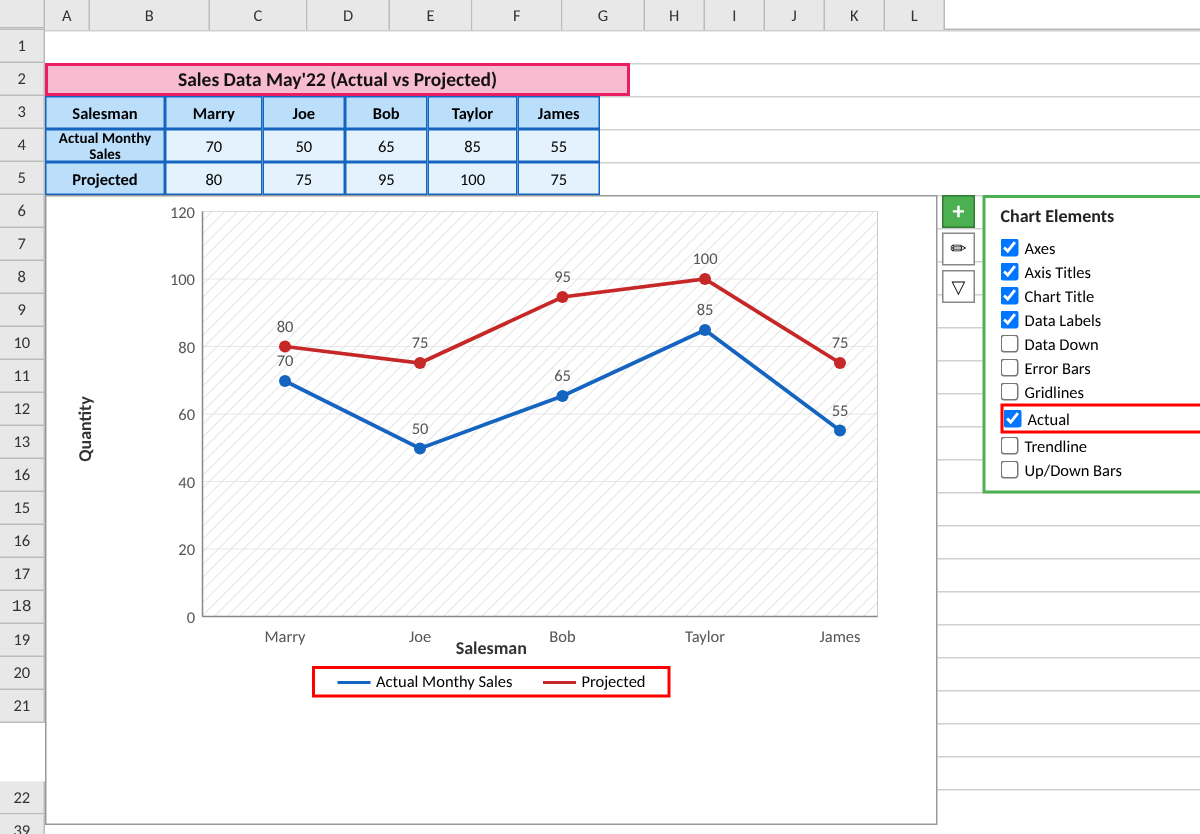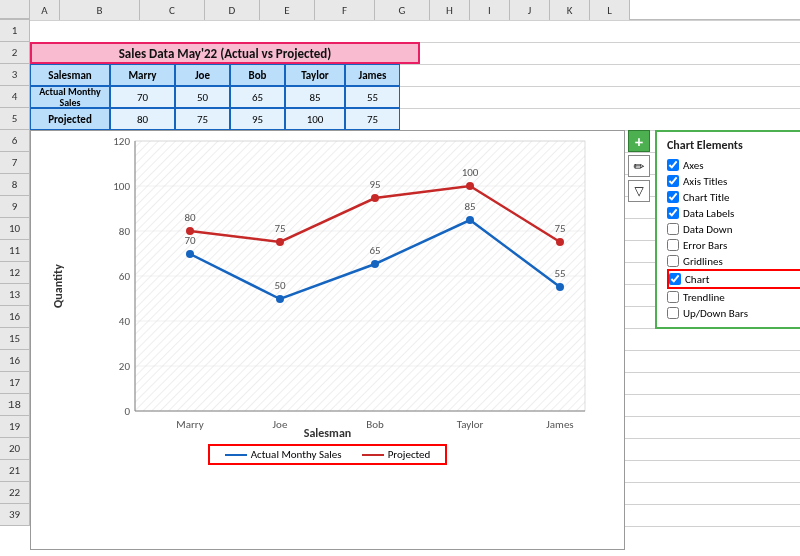--- a/index.html
+++ b/index.html
@@ -111,21 +111,21 @@
         <div class="row-header" style="height: 22px; min-height: 22px;">12</div>
         <div class="row-header" style="height: 22px; min-height: 22px;">13</div>
         <div class="row-header" style="height: 22px; min-height: 22px;">16</div>
         <div class="row-header" style="height: 22px; min-height: 22px;">15</div>
         <div class="row-header" style="height: 22px; min-height: 22px;">16</div>
         <div class="row-header" style="height: 22px; min-height: 22px;">17</div>
         <div class="row-header" style="height: 22px; min-height: 22px; font-family: Liberation Mono, monospace;">18</div>
         <div class="row-header" style="height: 22px; min-height: 22px;">19</div>
         <div class="row-header" style="height: 22px; min-height: 22px;">20</div>
         <div class="row-header" style="height: 22px; min-height: 22px;">21</div>
-        <div class="row-header" style="height: 22px; min-height: 22px;">22</div>
+        <div class="row-header" style="height: 22px; min-height: 22px; margin-top: 39px;">22</div>
         <div class="row-header" style="height: 22px; min-height: 22px;">39</div>
       </div>
 
     <div class="grid-area" id="grid-area">
 
       <div style="position:absolute; top:0; left:0; width:100%; height:22px;"></div>
 
       <div style="position:absolute; top:22px; left:0; width:390px; height:22px; background:#f8bbd0; border:2px solid #e91e63; display:flex; align-items:center; justify-content:center; font-weight:bold; font-size:13px; color:#111; z-index:2;">
         <span>Sales Data May'22 (Actual vs Projected)</span>
       </div>
@@ -285,21 +285,21 @@
           <input type="checkbox" style="width: 12px; height: 12px;">
           <span>Error Bars</span>
         </div>
         <div style="display:flex; align-items:center; gap:4px; padding:1.5px 0;">
           <input type="checkbox" style="width: 12px; height: 12px;">
           <span>Gridlines</span>
         </div>
 
         <div style="display:flex; align-items:center; gap:4px; padding:1.5px 0; border:2px solid red;">
           <input type="checkbox" checked="" style="width: 12px; height: 12px;">
-          <span>Chart</span>
+          <span>Actual</span>
         </div>
         <div style="display:flex; align-items:center; gap:4px; padding:1.5px 0;">
           <input type="checkbox" style="width: 12px; height: 12px;">
           <span>Trendline</span>
         </div>
         <div style="display:flex; align-items:center; gap:4px; padding:1.5px 0;">
           <input type="checkbox" style="width: 12px; height: 12px;">
           <span>Up/Down Bars</span>
         </div>
       </div>

